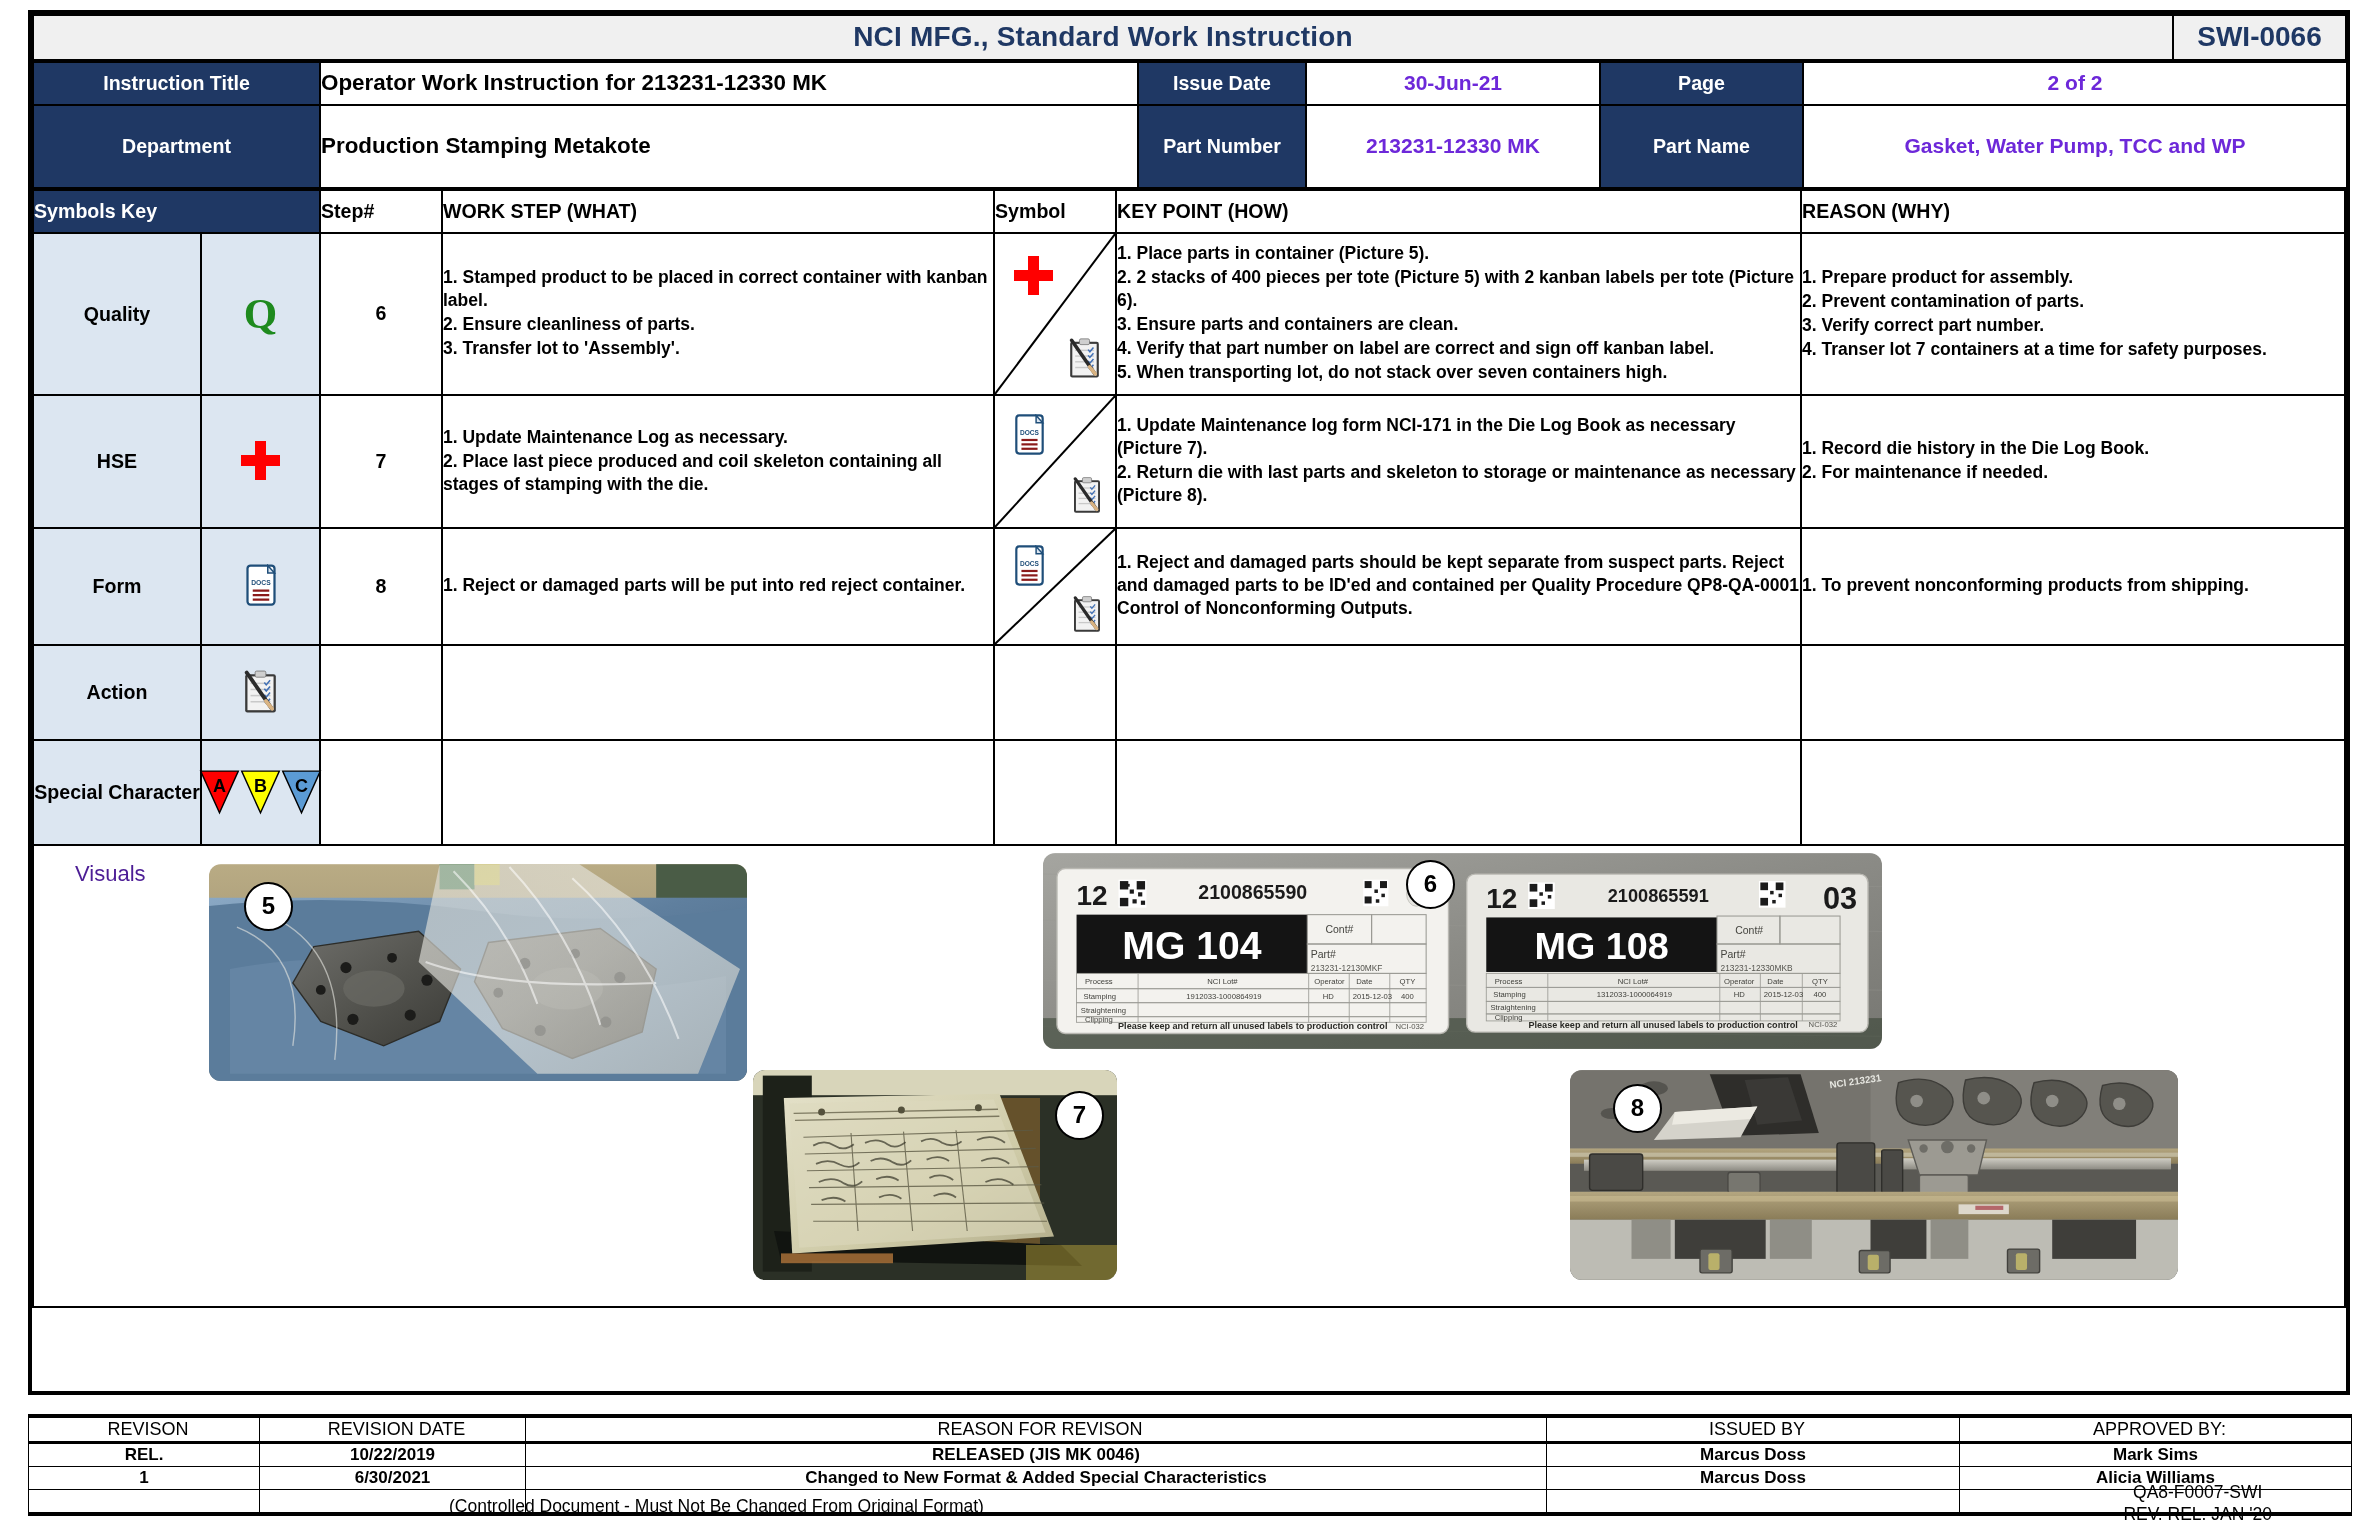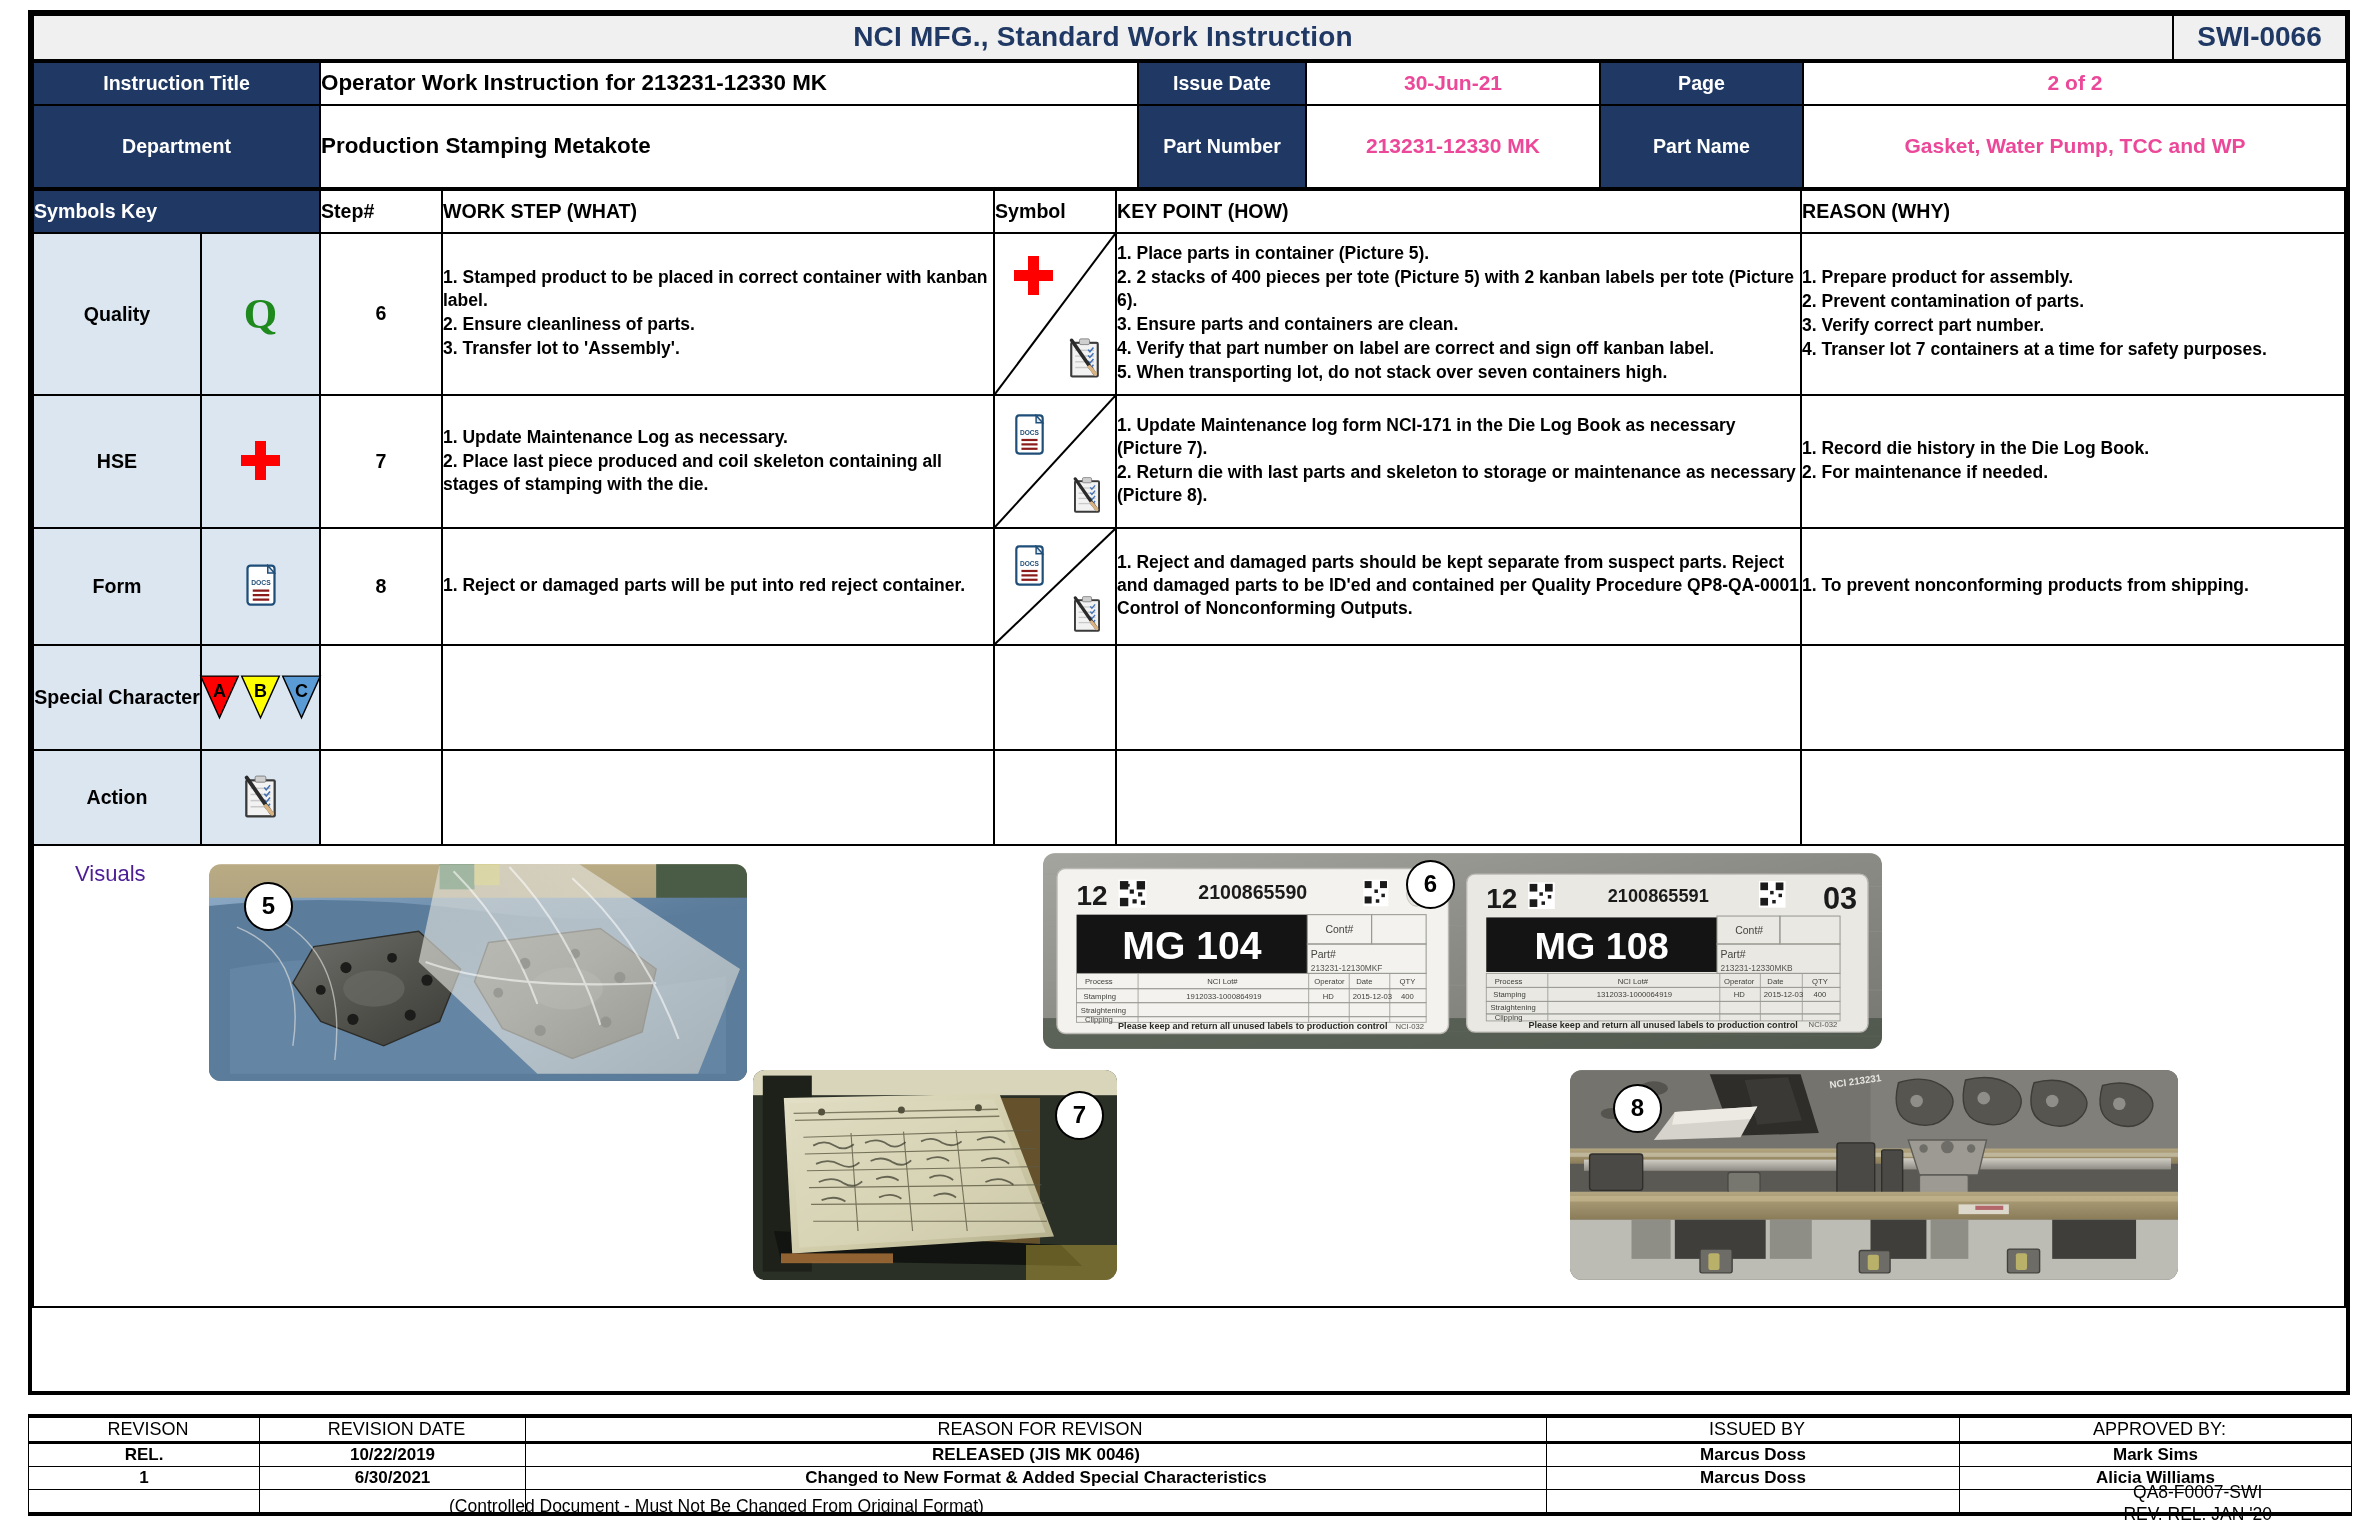--- a/index.html
+++ b/index.html
@@ -43,21 +43,21 @@
   .lbl {
     background: #1F3864; color: #ffffff;
     font-size: 19.6px; font-weight: bold; text-align: center;
     padding: 4.2px 5.6px;
   }
   .val-left {
     background: #ffffff; color: #000; font-size: 22.4px; font-weight: bold;
     text-align: left; padding: 4.2px 11.2px;
   }
   .val-ctr {
-    background: #ffffff; color: #ec4899; font-size: 21px; font-weight: bold;
+    background: #ffffff; color: #6d28d9; font-size: 21px; font-weight: bold;
     text-align: center; padding: 4.2px 7px;
   }
   .r-title td { height: 43px; }
   .r-dept  td { height: 83px; }
 
   
   #grid { width: 100%; }
   #grid td, #grid th { border: 2.1px solid #000; }
   .colhead {
     font-size: 19.6px; font-weight: bold; 
@@ -352,20 +352,34 @@
           </span>
         </td>
         <td class="cellbody">
           <p>1. Reject and damaged parts should be kept separate from suspect parts.  Reject and damaged parts to be ID'ed and contained per Quality Procedure QP8-QA-0001 Control of Nonconforming Outputs.</p>
         </td>
         <td class="cellbody">
           <p>1. To prevent nonconforming products from shipping.</p>
         </td>
       </tr>
 
+      <tr style="height:95px">
+        <td class="symkey-lbl">Action</td>
+        <td class="symkey-icon">
+          <svg width="43" height="46" viewBox="0 0 52 60">
+                <use href="#ico-clip"></use>
+              </svg>
+        </td>
+        <td class="blank"></td>
+        <td class="blank"></td>
+        <td class="blank"></td>
+        <td class="blank"></td>
+        <td class="blank"></td>
+      </tr>
+
       <tr style="height:105px">
         <td class="symkey-lbl">Special Character</td>
         <td class="symkey-icon">
           <div class="tri-row">
             <span class="tri">
               <svg width="41" height="46" viewBox="0 0 58 66">
                 <polygon points="2,3 56,3 29,63" fill="#FF0000" stroke="#000" stroke-width="2"></polygon>
               </svg>
               <span>A</span>
             </span>
@@ -375,34 +389,20 @@
               </svg>
               <span>B</span>
             </span>
             <span class="tri">
               <svg width="41" height="46" viewBox="0 0 58 66">
                 <polygon points="2,3 56,3 29,63" fill="#5B9BD5" stroke="#000" stroke-width="2"></polygon>
               </svg>
               <span>C</span>
             </span>
           </div>
-        </td>
-        <td class="blank"></td>
-        <td class="blank"></td>
-        <td class="blank"></td>
-        <td class="blank"></td>
-        <td class="blank"></td>
-      </tr>
-
-      <tr style="height:95px">
-        <td class="symkey-lbl">Action</td>
-        <td class="symkey-icon">
-          <svg width="43" height="46" viewBox="0 0 52 60">
-                <use href="#ico-clip"></use>
-              </svg>
         </td>
         <td class="blank"></td>
         <td class="blank"></td>
         <td class="blank"></td>
         <td class="blank"></td>
         <td class="blank"></td>
       </tr>
 
 
       <tr style="height:462px">

